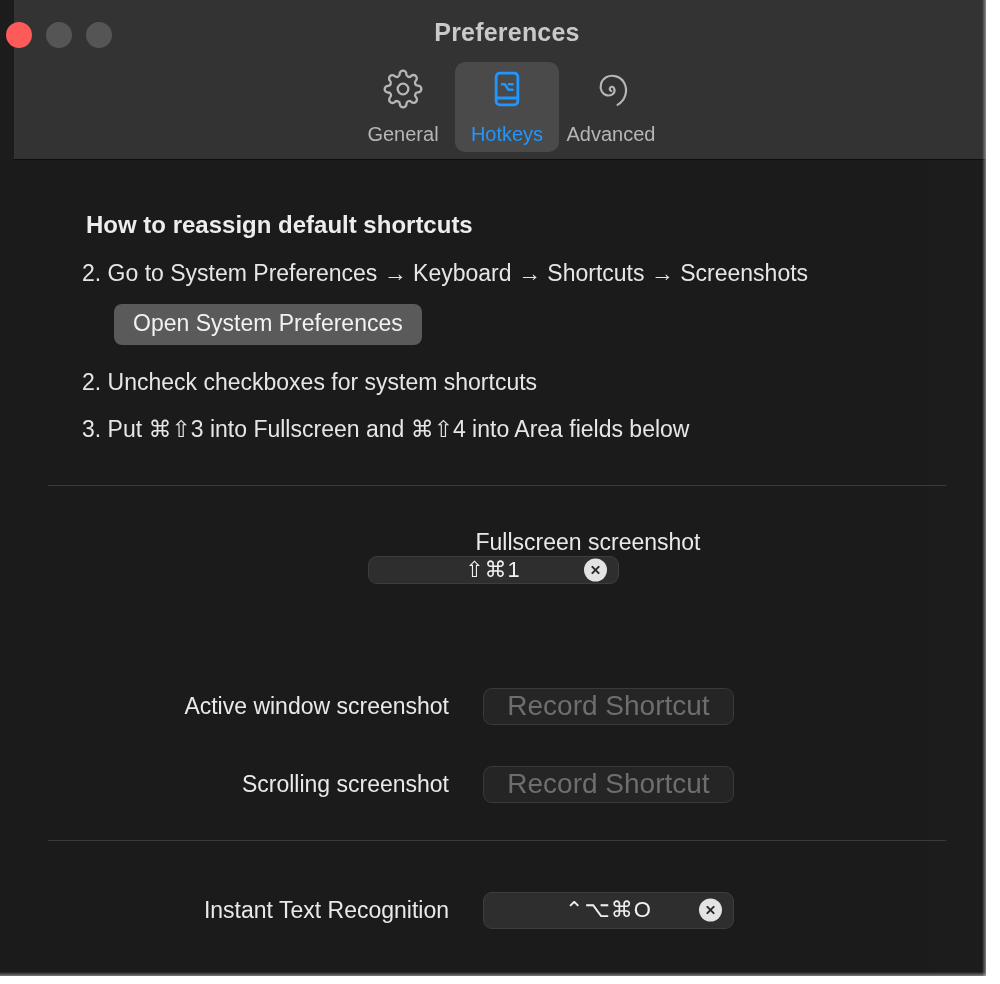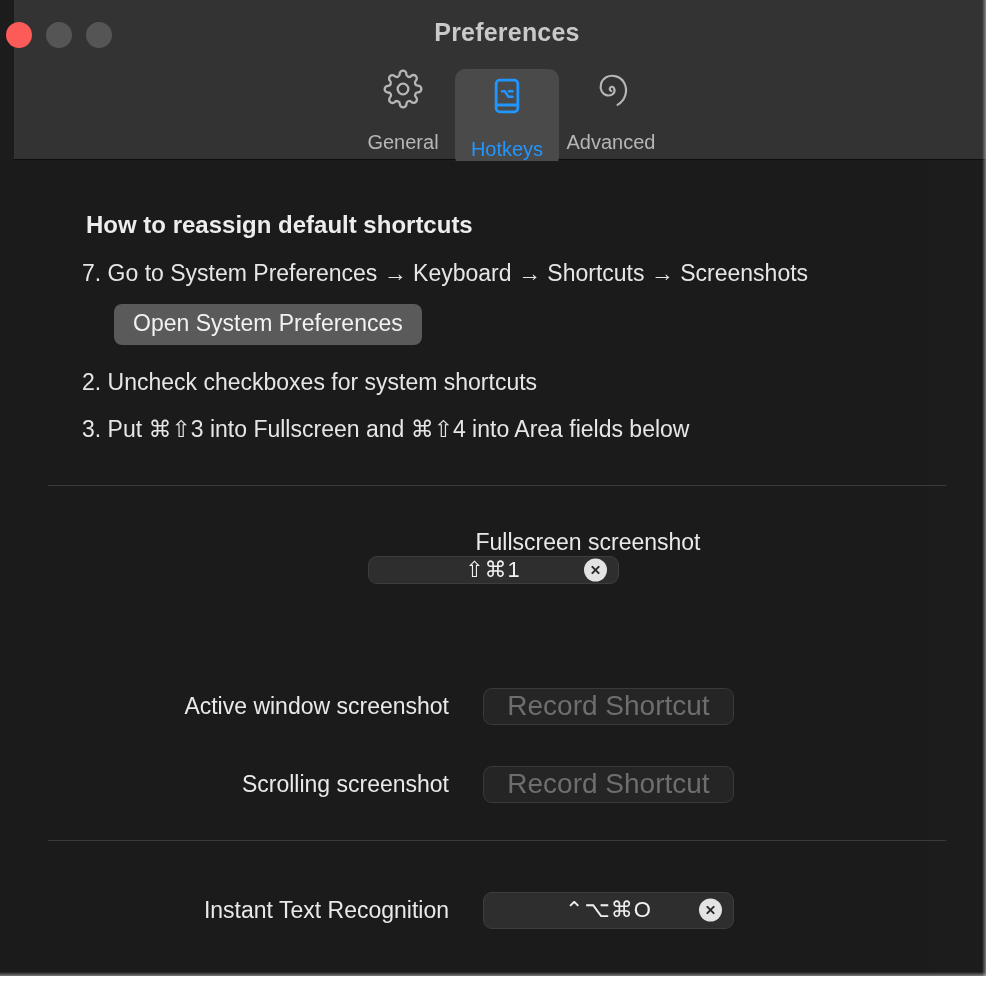--- a/index.html
+++ b/index.html
@@ -78,24 +78,24 @@
     align-items: flex-start;
     gap: 0px;
   }
   .tab {
     width: 104px;
     padding: 6px 0 8px 0;
     border-radius: 10px;
     display: flex;
     flex-direction: column;
     align-items: center;
-    gap: 22px;
+    gap: 14px;
     cursor: default;
   }
-  .tab.selected { background: #4a4a4a; margin-top: 7px; }
+  .tab.selected { background: #4a4a4a; }
   .tab .tab-icon {
     height: 42px;
     display: flex;
     align-items: center;
     justify-content: center;
   }
   .tab .tab-label {
     font-size: 20px;
     color: #b6b6b6;
     line-height: 1;
@@ -306,21 +306,21 @@
         <span class="tab-label">Advanced</span>
       </div>
 
     </div>
   </div>
 
   <div id="content">
 
     <div id="help-title">How to reassign default shortcuts</div>
 
-    <div class="step" id="step-1">7. Go to System Preferences → Keyboard → Shortcuts → Screenshots</div>
+    <div class="step" id="step-1">2. Go to System Preferences → Keyboard → Shortcuts → Screenshots</div>
 
     <button id="open-sys-prefs">Open System Preferences</button>
 
     <div class="step" id="step-2">2. Uncheck checkboxes for system shortcuts</div>
     <div class="step" id="step-3">3. Put ⌘⇧3 into Fullscreen and ⌘⇧4 into Area fields below</div>
 
     <div class="divider" id="divider-1"></div>
 
     <div class="row" id="row-0">
       <div class="row-label">Fullscreen screenshot</div>

